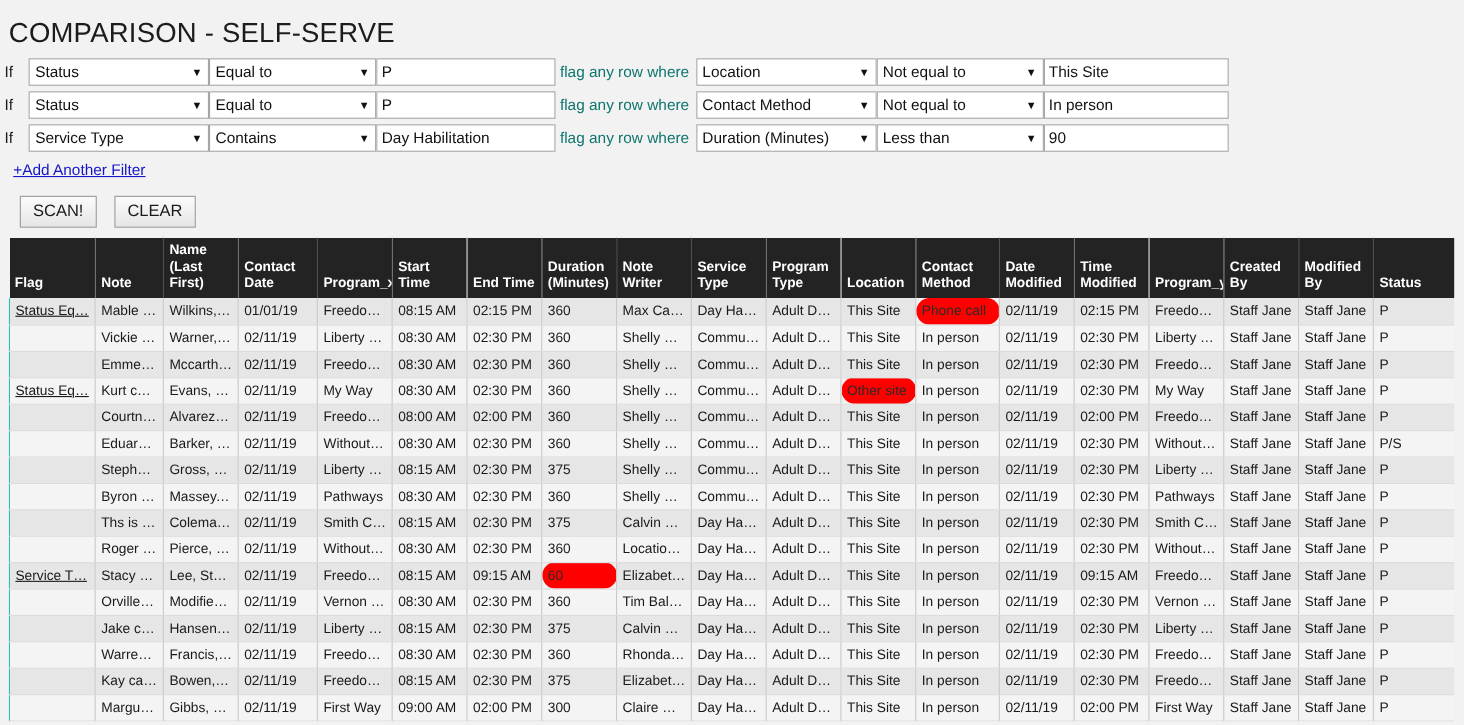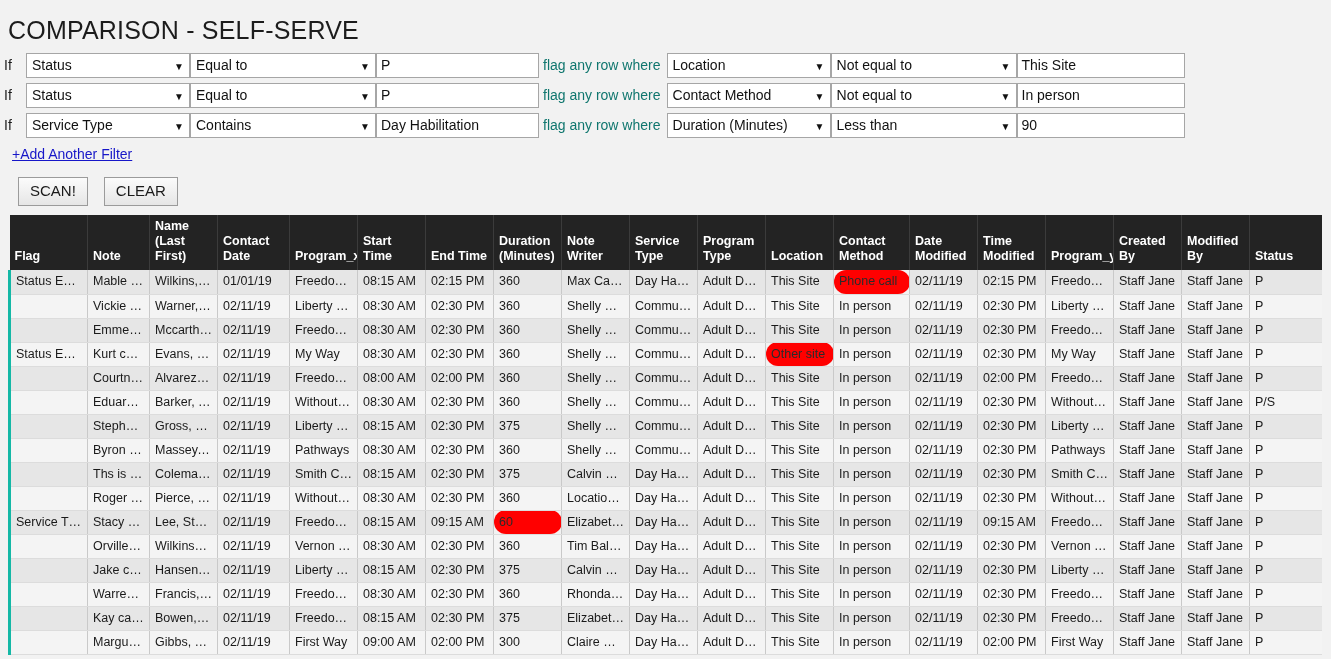--- a/index.html
+++ b/index.html
@@ -65,21 +65,21 @@
   }
   .sel .caret {
     position: absolute;
     right: 5px;
     top: 0;
     font-size: 10px;
     line-height: 25px;
     color: #111;
   }
   .sel-field  { width: 164px; }
-  .sel-op     { width: 186px; }
+  .sel-op     { width: 152px; }
   .txt {
     height: 25px;
     box-sizing: border-box;
     background: #ffffff;
     border: 1px solid #a6a6a6;
     font-size: 14px;
     color: #111;
     line-height: 23px;
     padding: 0 4px;
     white-space: nowrap;
@@ -149,21 +149,22 @@
     border-bottom: 1px solid #dcdcdc;
     white-space: nowrap;
     overflow: hidden;
     text-overflow: ellipsis;
     color: #1a1a1a;
     line-height: 19px;
   }
   table.grid tbody tr:nth-child(odd) td  { background: #e6e6e6; }
   table.grid tbody tr:nth-child(even) td { background: #f4f4f4; }
   table.grid tbody td.flag-cell {
-    border-left: 3px solid #14b8a6;
+    border-left: 1px solid #14b8a6;
+    text-decoration: underline;
   }
   table.grid tbody td.hl {
     background: #ff0000 !important;
     color: #2b2b2b;
     border-radius: 12px;
   }
 </style>
 </head>
 <body>
 
@@ -525,21 +526,21 @@
           <td>02/11/19</td>
           <td>09:15 AM</td>
           <td>Freedom …</td>
           <td>Staff Jane</td>
           <td>Staff Jane</td>
           <td>P</td>
         </tr>
         <tr>
           <td class="flag-cell"></td>
           <td>Orville ca…</td>
-          <td>Wilkins…</td>
+          <td>Modified…</td>
           <td>02/11/19</td>
           <td>Vernon C…</td>
           <td>08:30 AM</td>
           <td>02:30 PM</td>
           <td>360</td>
           <td>Tim Bald…</td>
           <td>Day Habil…</td>
           <td>Adult Day…</td>
           <td>This Site</td>
           <td>In person</td>

